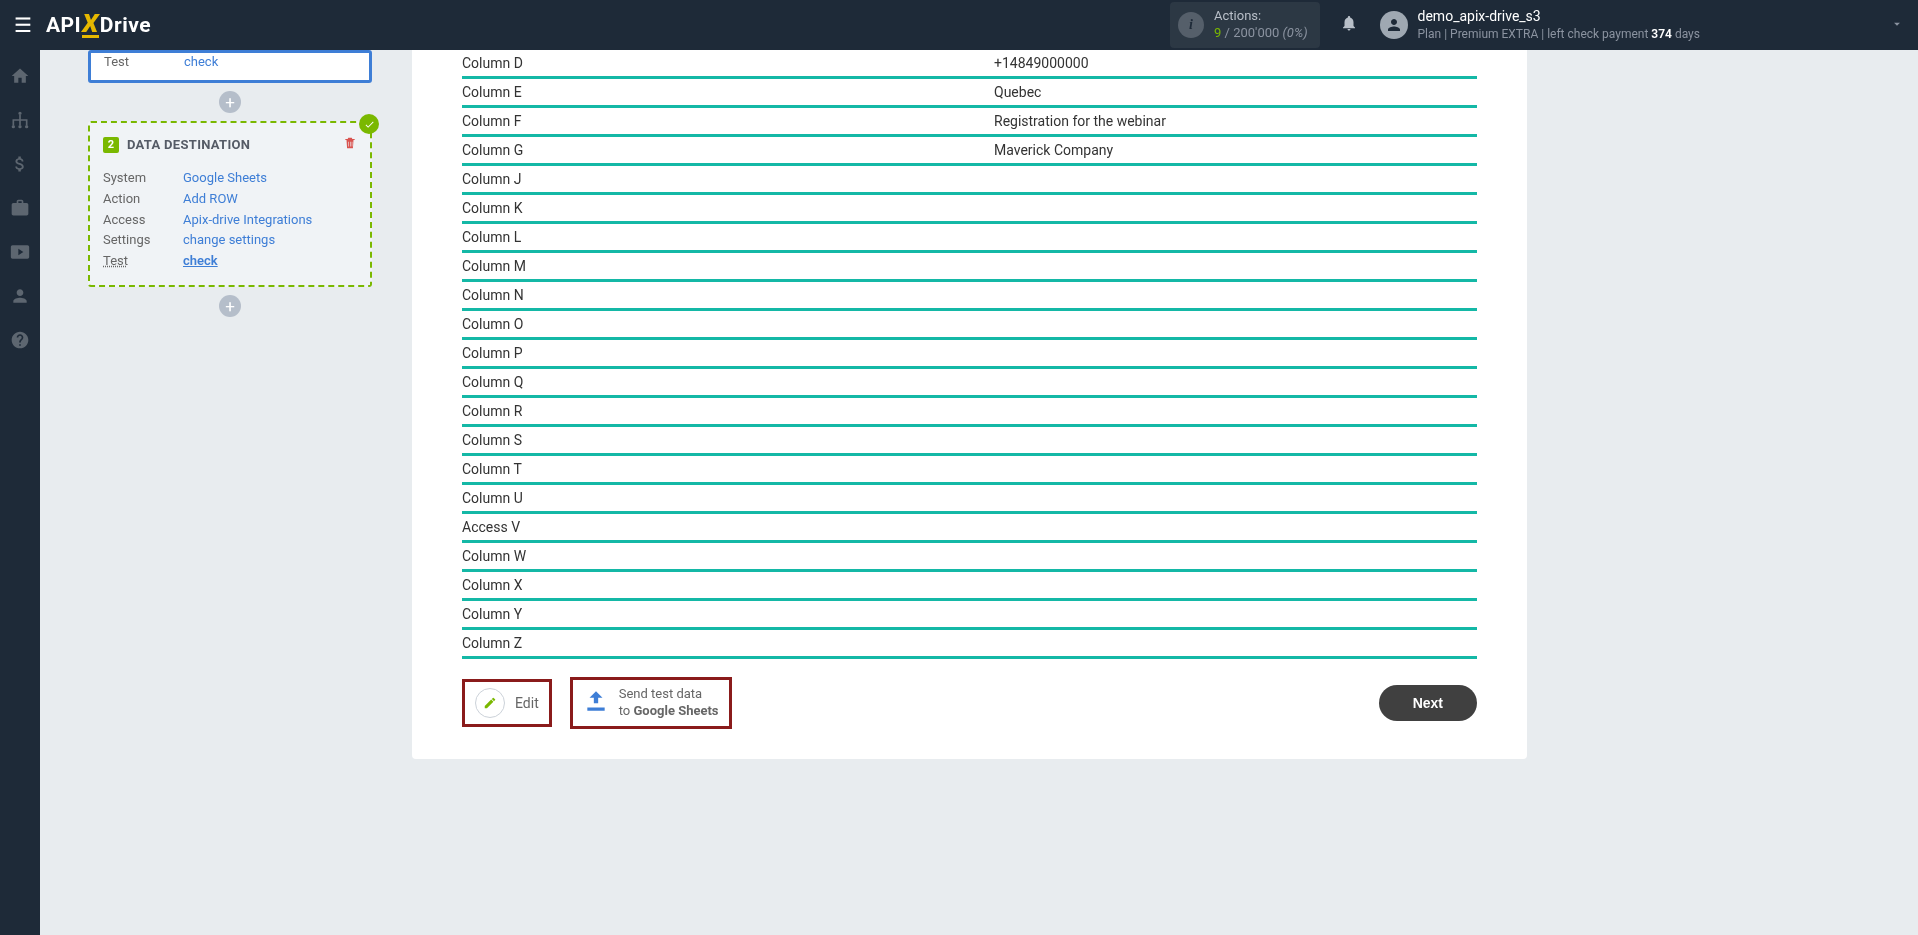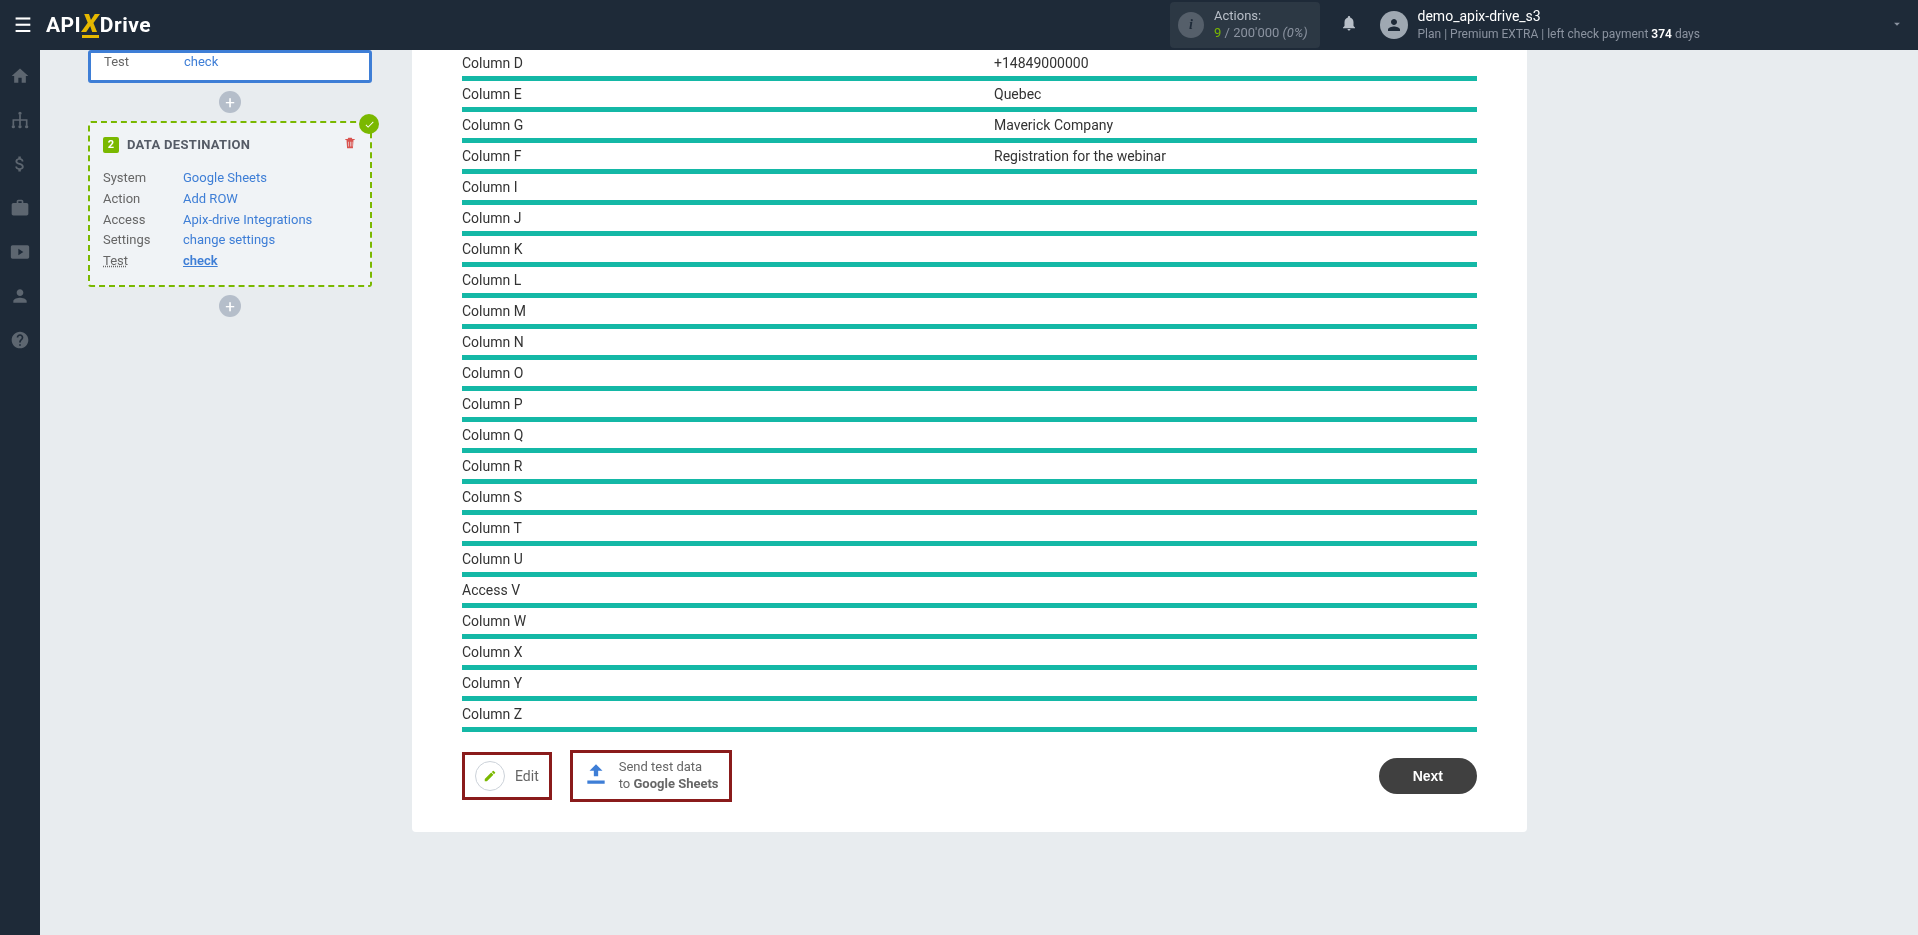--- a/index.html
+++ b/index.html
@@ -57,21 +57,21 @@
 .trash { margin-left: auto; cursor: pointer; }
 .trash svg { width: 14px; height: 14px; fill: #d9534f; }
 .dest-rows .row { display: flex; font-size: 13px; line-height: 1.6; }
 .dest-rows .lbl { width: 80px; color: #666; }
 .dest-rows .val { color: #3e7ed6; cursor: pointer; }
 .dest-rows .val.u { text-decoration: underline; font-weight: 600; }
 .dest-rows .lbl.u { text-decoration: dotted underline; }
 
 
 .data-table { width: 100%; }
-.data-row { display: flex; border-bottom: 5px solid #14b8a6; padding: 5px 0; font-size: 14px; color: #333; }
+.data-row { display: flex; border-bottom: 3px solid #14b8a6; padding: 5px 0; font-size: 14px; color: #333; }
 .data-row .col1 { width: 532px; }
 .data-row .col2 { flex: 1; }
 
 
 .footer { display: flex; align-items: center; margin-top: 18px; gap: 18px; }
 .edit-btn, .send-btn { border: 3px solid #8a1b1b; padding: 6px 10px; display: flex; align-items: center; gap: 10px; cursor: pointer; background: #fff; }
 .edit-circle { width: 30px; height: 30px; border: 1px solid #ccd2d9; border-radius: 50%; display: flex; align-items: center; justify-content: center; }
 .edit-circle svg { width: 14px; height: 14px; fill: #7ab800; }
 .edit-label { font-size: 14px; color: #666; text-align: center; }
 .upload-icon svg { width: 26px; height: 26px; fill: #3e7ed6; }
@@ -202,30 +202,26 @@
     <div class="data-table" id="data-table">
         <div class="data-row">
           <div class="col1">Column D</div>
           <div class="col2">+14849000000</div>
         </div>
         <div class="data-row">
           <div class="col1">Column E</div>
           <div class="col2">Quebec</div>
         </div>
         <div class="data-row">
+          <div class="col1">Column F</div>
+          <div class="col2">Registration for the webinar</div>
+        </div>
+        <div class="data-row">
           <div class="col1">Column G</div>
           <div class="col2">Maverick Company</div>
-        </div>
-        <div class="data-row">
-          <div class="col1">Column F</div>
-          <div class="col2">Registration for the webinar</div>
-        </div>
-        <div class="data-row">
-          <div class="col1">Column I</div>
-          <div class="col2"></div>
         </div>
         <div class="data-row">
           <div class="col1">Column J</div>
           <div class="col2"></div>
         </div>
         <div class="data-row">
           <div class="col1">Column K</div>
           <div class="col2"></div>
         </div>
         <div class="data-row">

